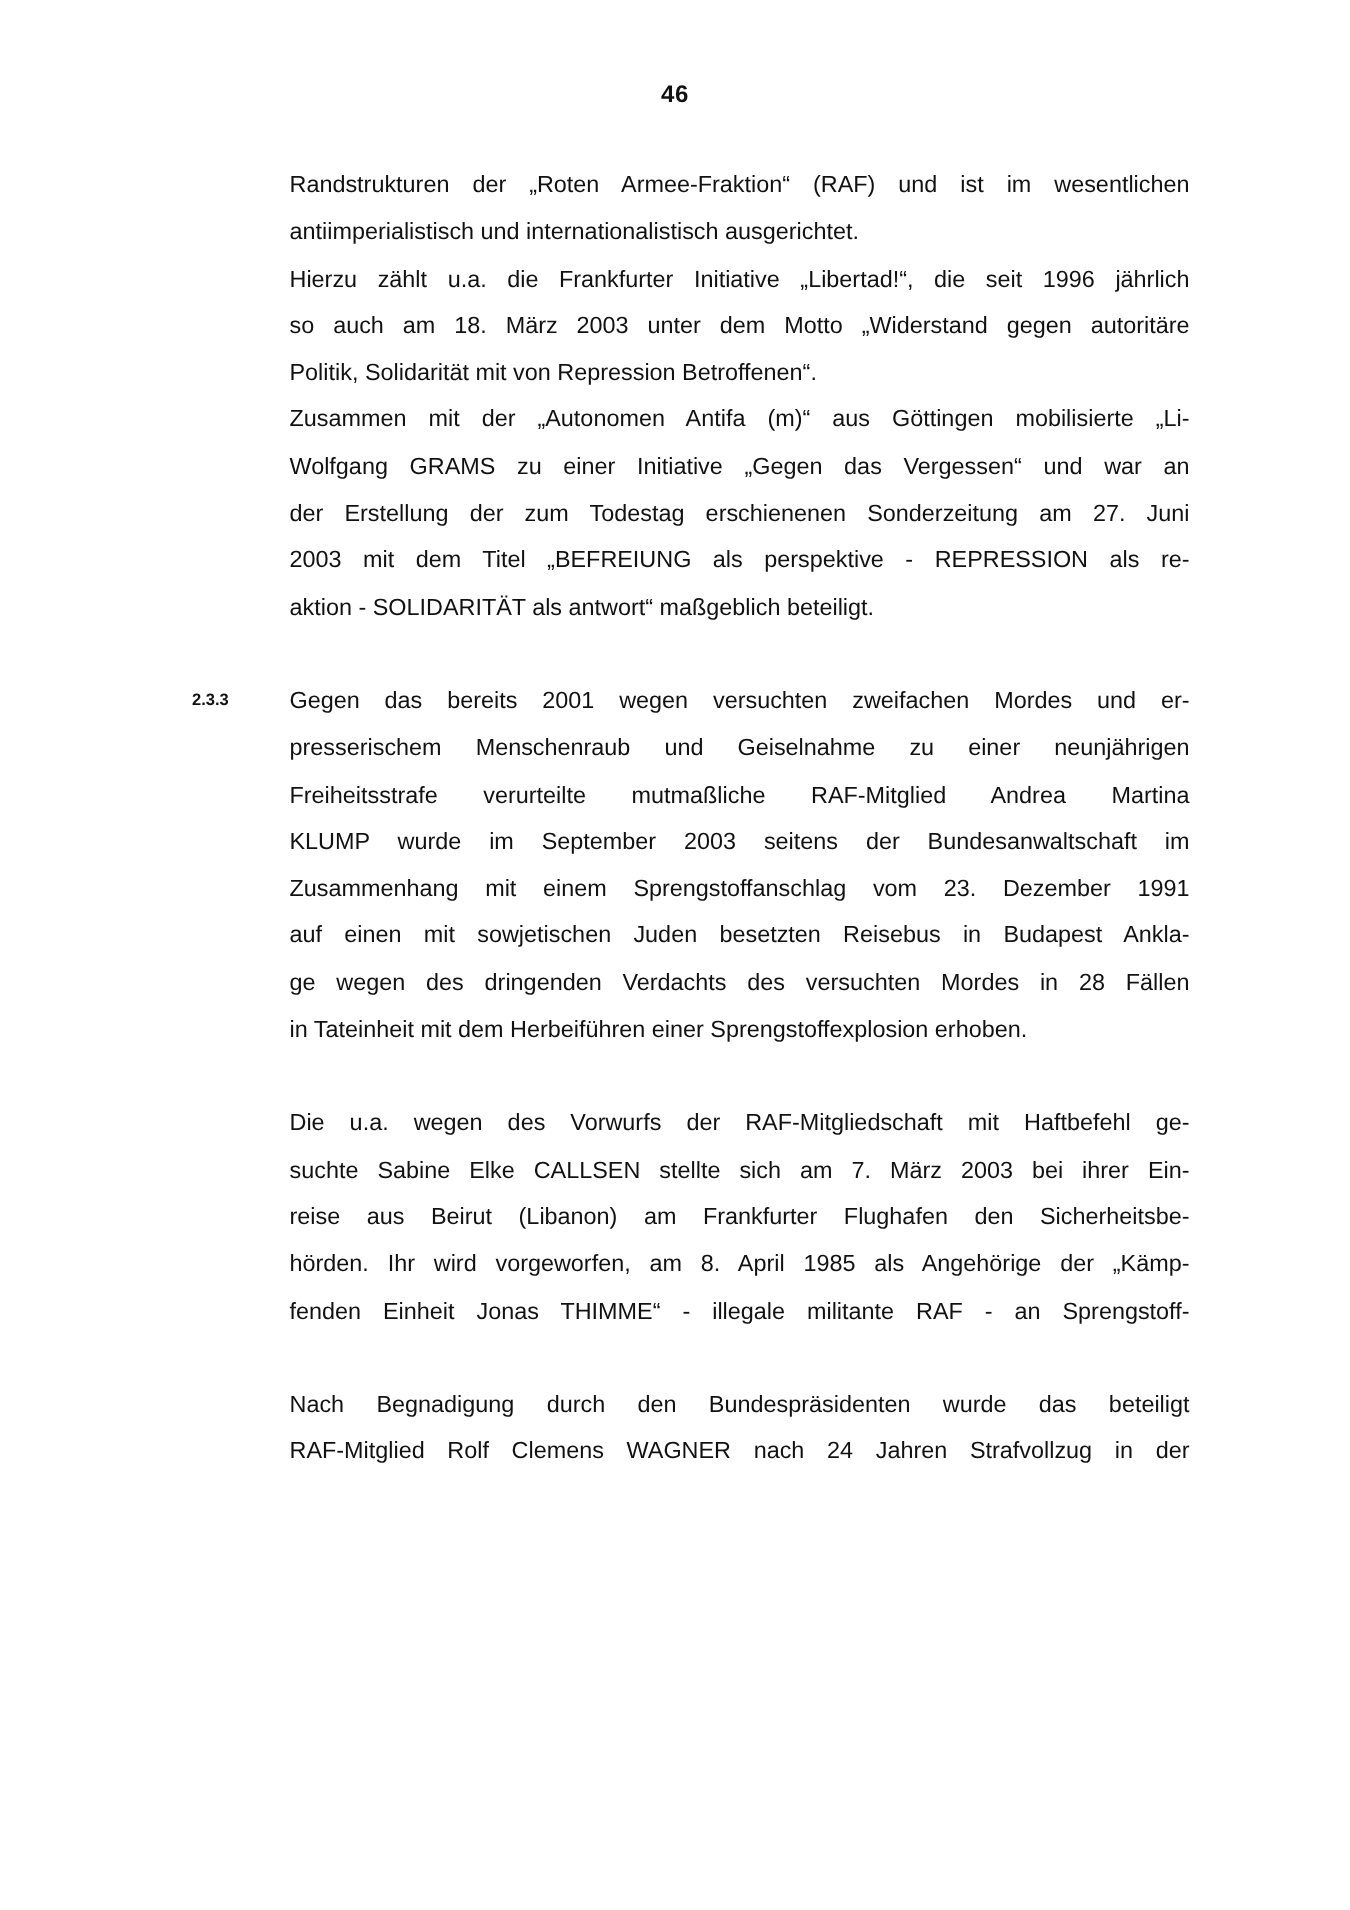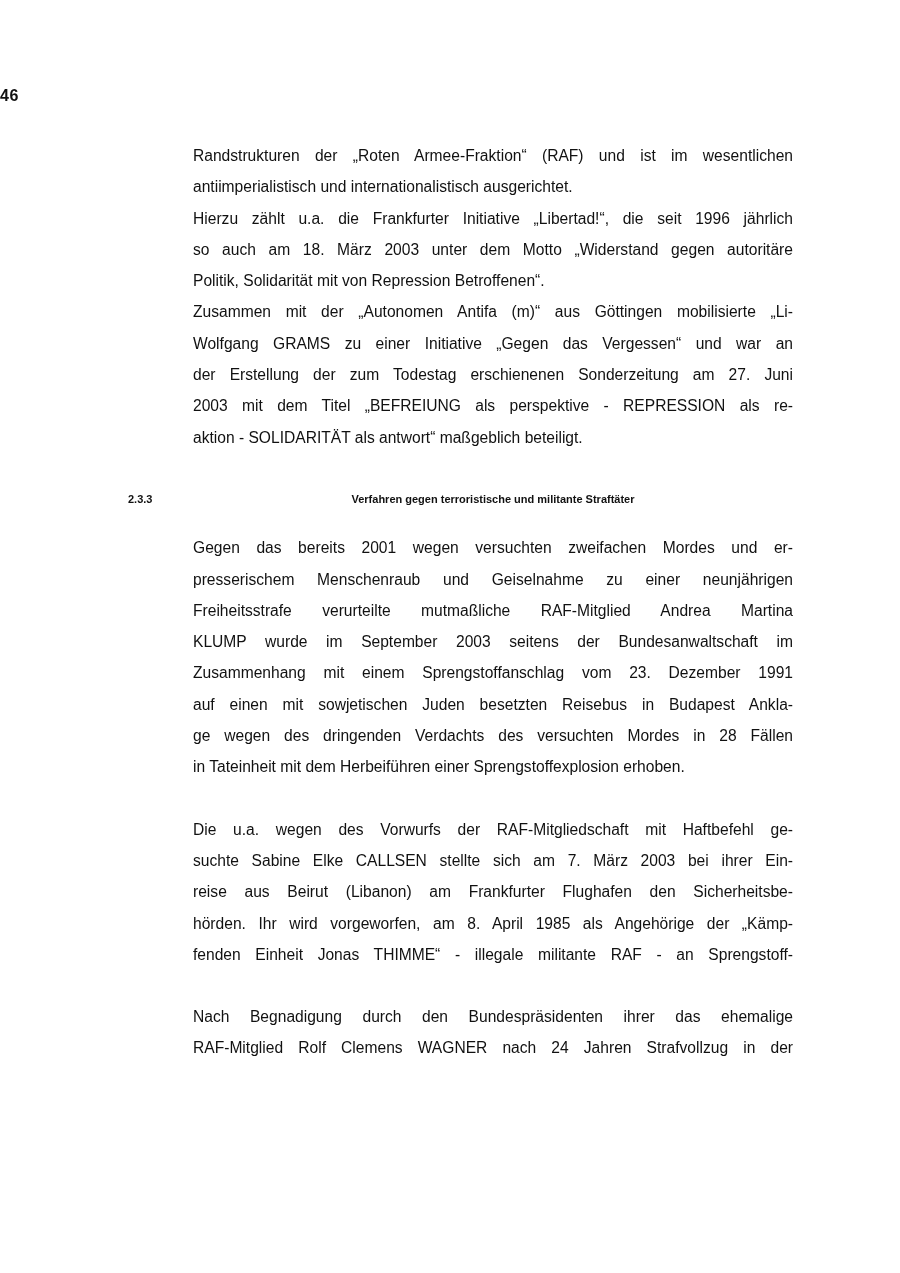--- a/index.html
+++ b/index.html
@@ -11,22 +11,22 @@
     position: relative;
     width: 900px;
     height: 1273px;
     background: #ffffff;
     color: #111111;
     font-family: "Liberation Sans", "DejaVu Sans", sans-serif;
     font-size: 15.6px;
     overflow: hidden;
   }
   .page-number {
-    padding-top: 86px;
-    text-align: left;
+    padding-top: 54px;
+    text-align: center;
     font-weight: bold;
     font-size: 16px;
     line-height: 20px;
     letter-spacing: 0.5px;
   }
   .content {
     margin: 34px 107px 0 193px; 
   }
   .para {
     margin: 0 0 31px 0;
@@ -67,36 +67,36 @@
         <div class="line end">antiimperialistisch und internationalistisch ausgerichtet.</div>
         <div class="line">Hierzu zählt u.a. die Frankfurter Initiative „Libertad!“, die seit 1996 jährlich</div>
         <div class="line">so auch am 18. März 2003 unter dem Motto „Widerstand gegen autoritäre</div>
         <div class="line end">Politik, Solidarität mit von Repression Betroffenen“.</div>
         <div class="line">Zusammen mit der „Autonomen Antifa (m)“ aus Göttingen mobilisierte „Li-</div>
         <div class="line">Wolfgang GRAMS zu einer Initiative „Gegen das Vergessen“ und war an</div>
         <div class="line">der Erstellung der zum Todestag erschienenen Sonderzeitung am 27. Juni</div>
         <div class="line">2003 mit dem Titel „BEFREIUNG als perspektive - REPRESSION als re-</div>
         <div class="line end">aktion - SOLIDARITÄT als antwort“ maßgeblich beteiligt.</div>
       </div>
-      <div class="heading"><span class="num">2.3.3</span><span>Verfahren gegen terroristische und militante Straftäter</span></div>
+      <div class="heading"><span class="num">2.3.3</span></div>
       <div class="para">
         <div class="line">Gegen das bereits 2001 wegen versuchten zweifachen Mordes und er-</div>
         <div class="line">presserischem Menschenraub und Geiselnahme zu einer neunjährigen</div>
         <div class="line">Freiheitsstrafe verurteilte mutmaßliche RAF-Mitglied Andrea Martina</div>
         <div class="line">KLUMP wurde im September 2003 seitens der Bundesanwaltschaft im</div>
         <div class="line">Zusammenhang mit einem Sprengstoffanschlag vom 23. Dezember 1991</div>
         <div class="line">auf einen mit sowjetischen Juden besetzten Reisebus in Budapest Ankla-</div>
         <div class="line">ge wegen des dringenden Verdachts des versuchten Mordes in 28 Fällen</div>
         <div class="line end">in Tateinheit mit dem Herbeiführen einer Sprengstoffexplosion erhoben.</div>
       </div>
       <div class="para">
         <div class="line">Die u.a. wegen des Vorwurfs der RAF-Mitgliedschaft mit Haftbefehl ge-</div>
         <div class="line">suchte Sabine Elke CALLSEN stellte sich am 7. März 2003 bei ihrer Ein-</div>
         <div class="line">reise aus Beirut (Libanon) am Frankfurter Flughafen den Sicherheitsbe-</div>
         <div class="line">hörden. Ihr wird vorgeworfen, am 8. April 1985 als Angehörige der „Kämp-</div>
         <div class="line">fenden Einheit Jonas THIMME“ - illegale militante RAF - an Sprengstoff-</div>
       </div>
       <div class="para">
-        <div class="line">Nach Begnadigung durch den Bundespräsidenten ihrer das ehemalige</div>
+        <div class="line">Nach Begnadigung durch den Bundespräsidenten wurde das beteiligt</div>
         <div class="line">RAF-Mitglied Rolf Clemens WAGNER nach 24 Jahren Strafvollzug in der</div>
       </div>
     </div>
 </div>
 
 </body></html>

